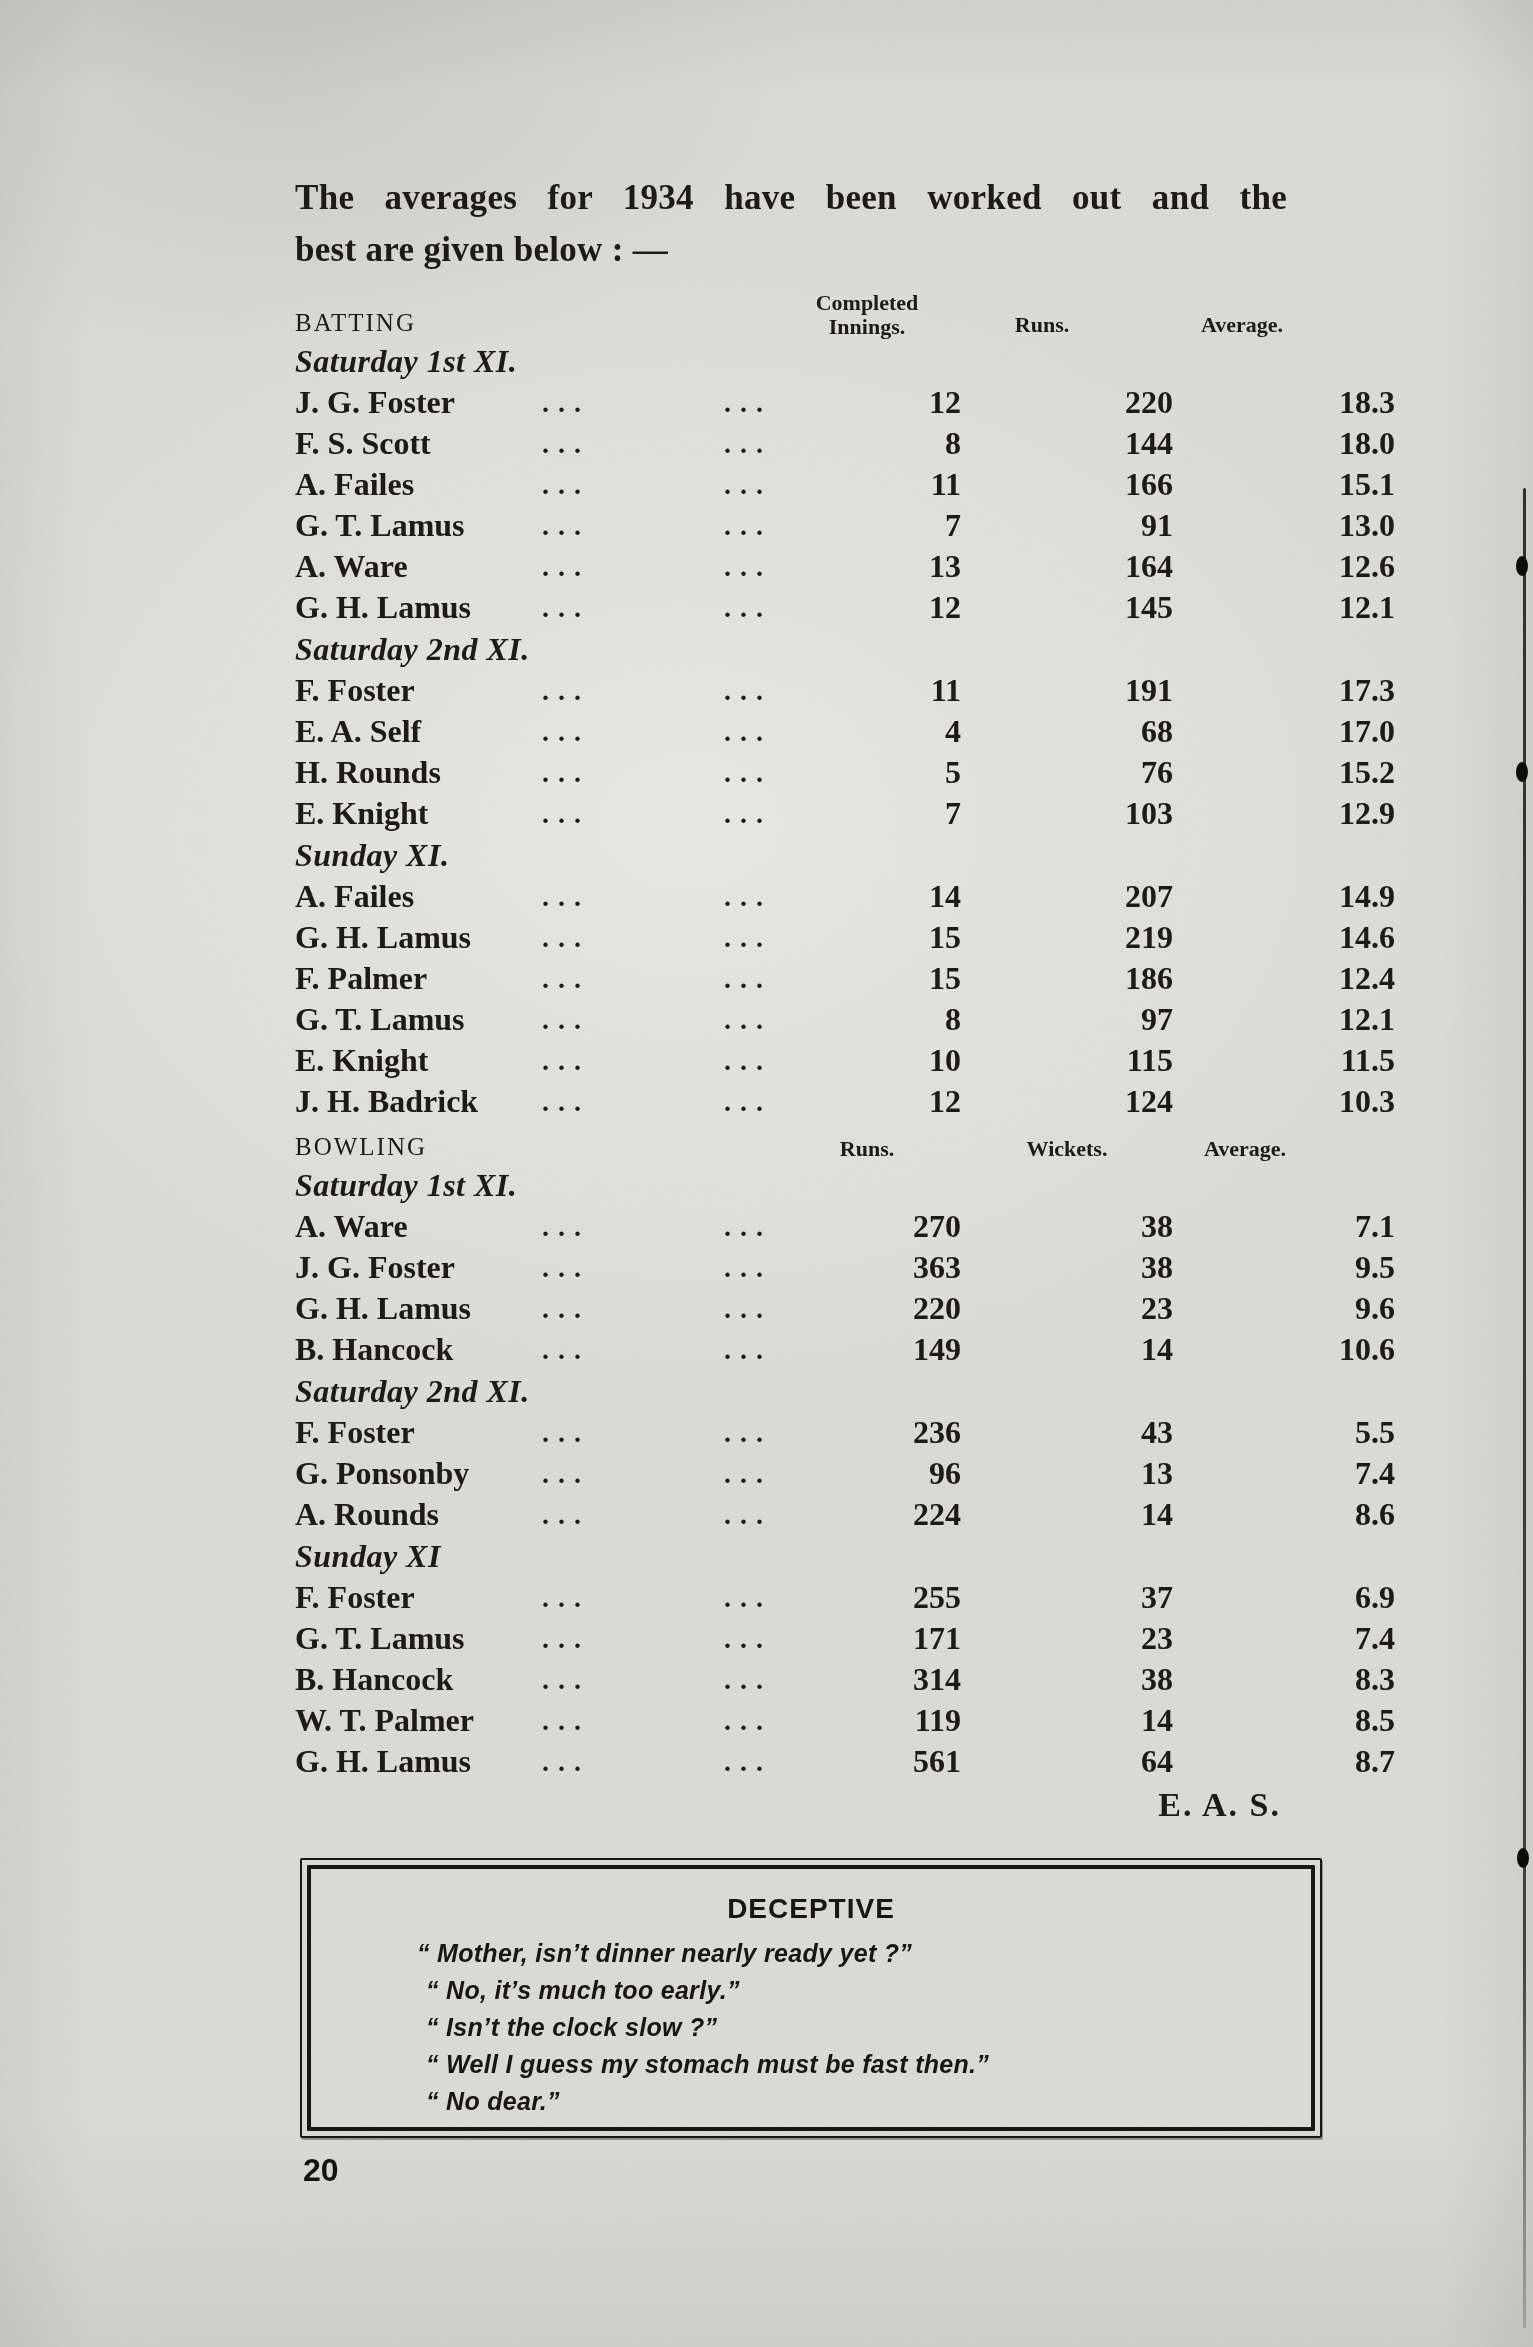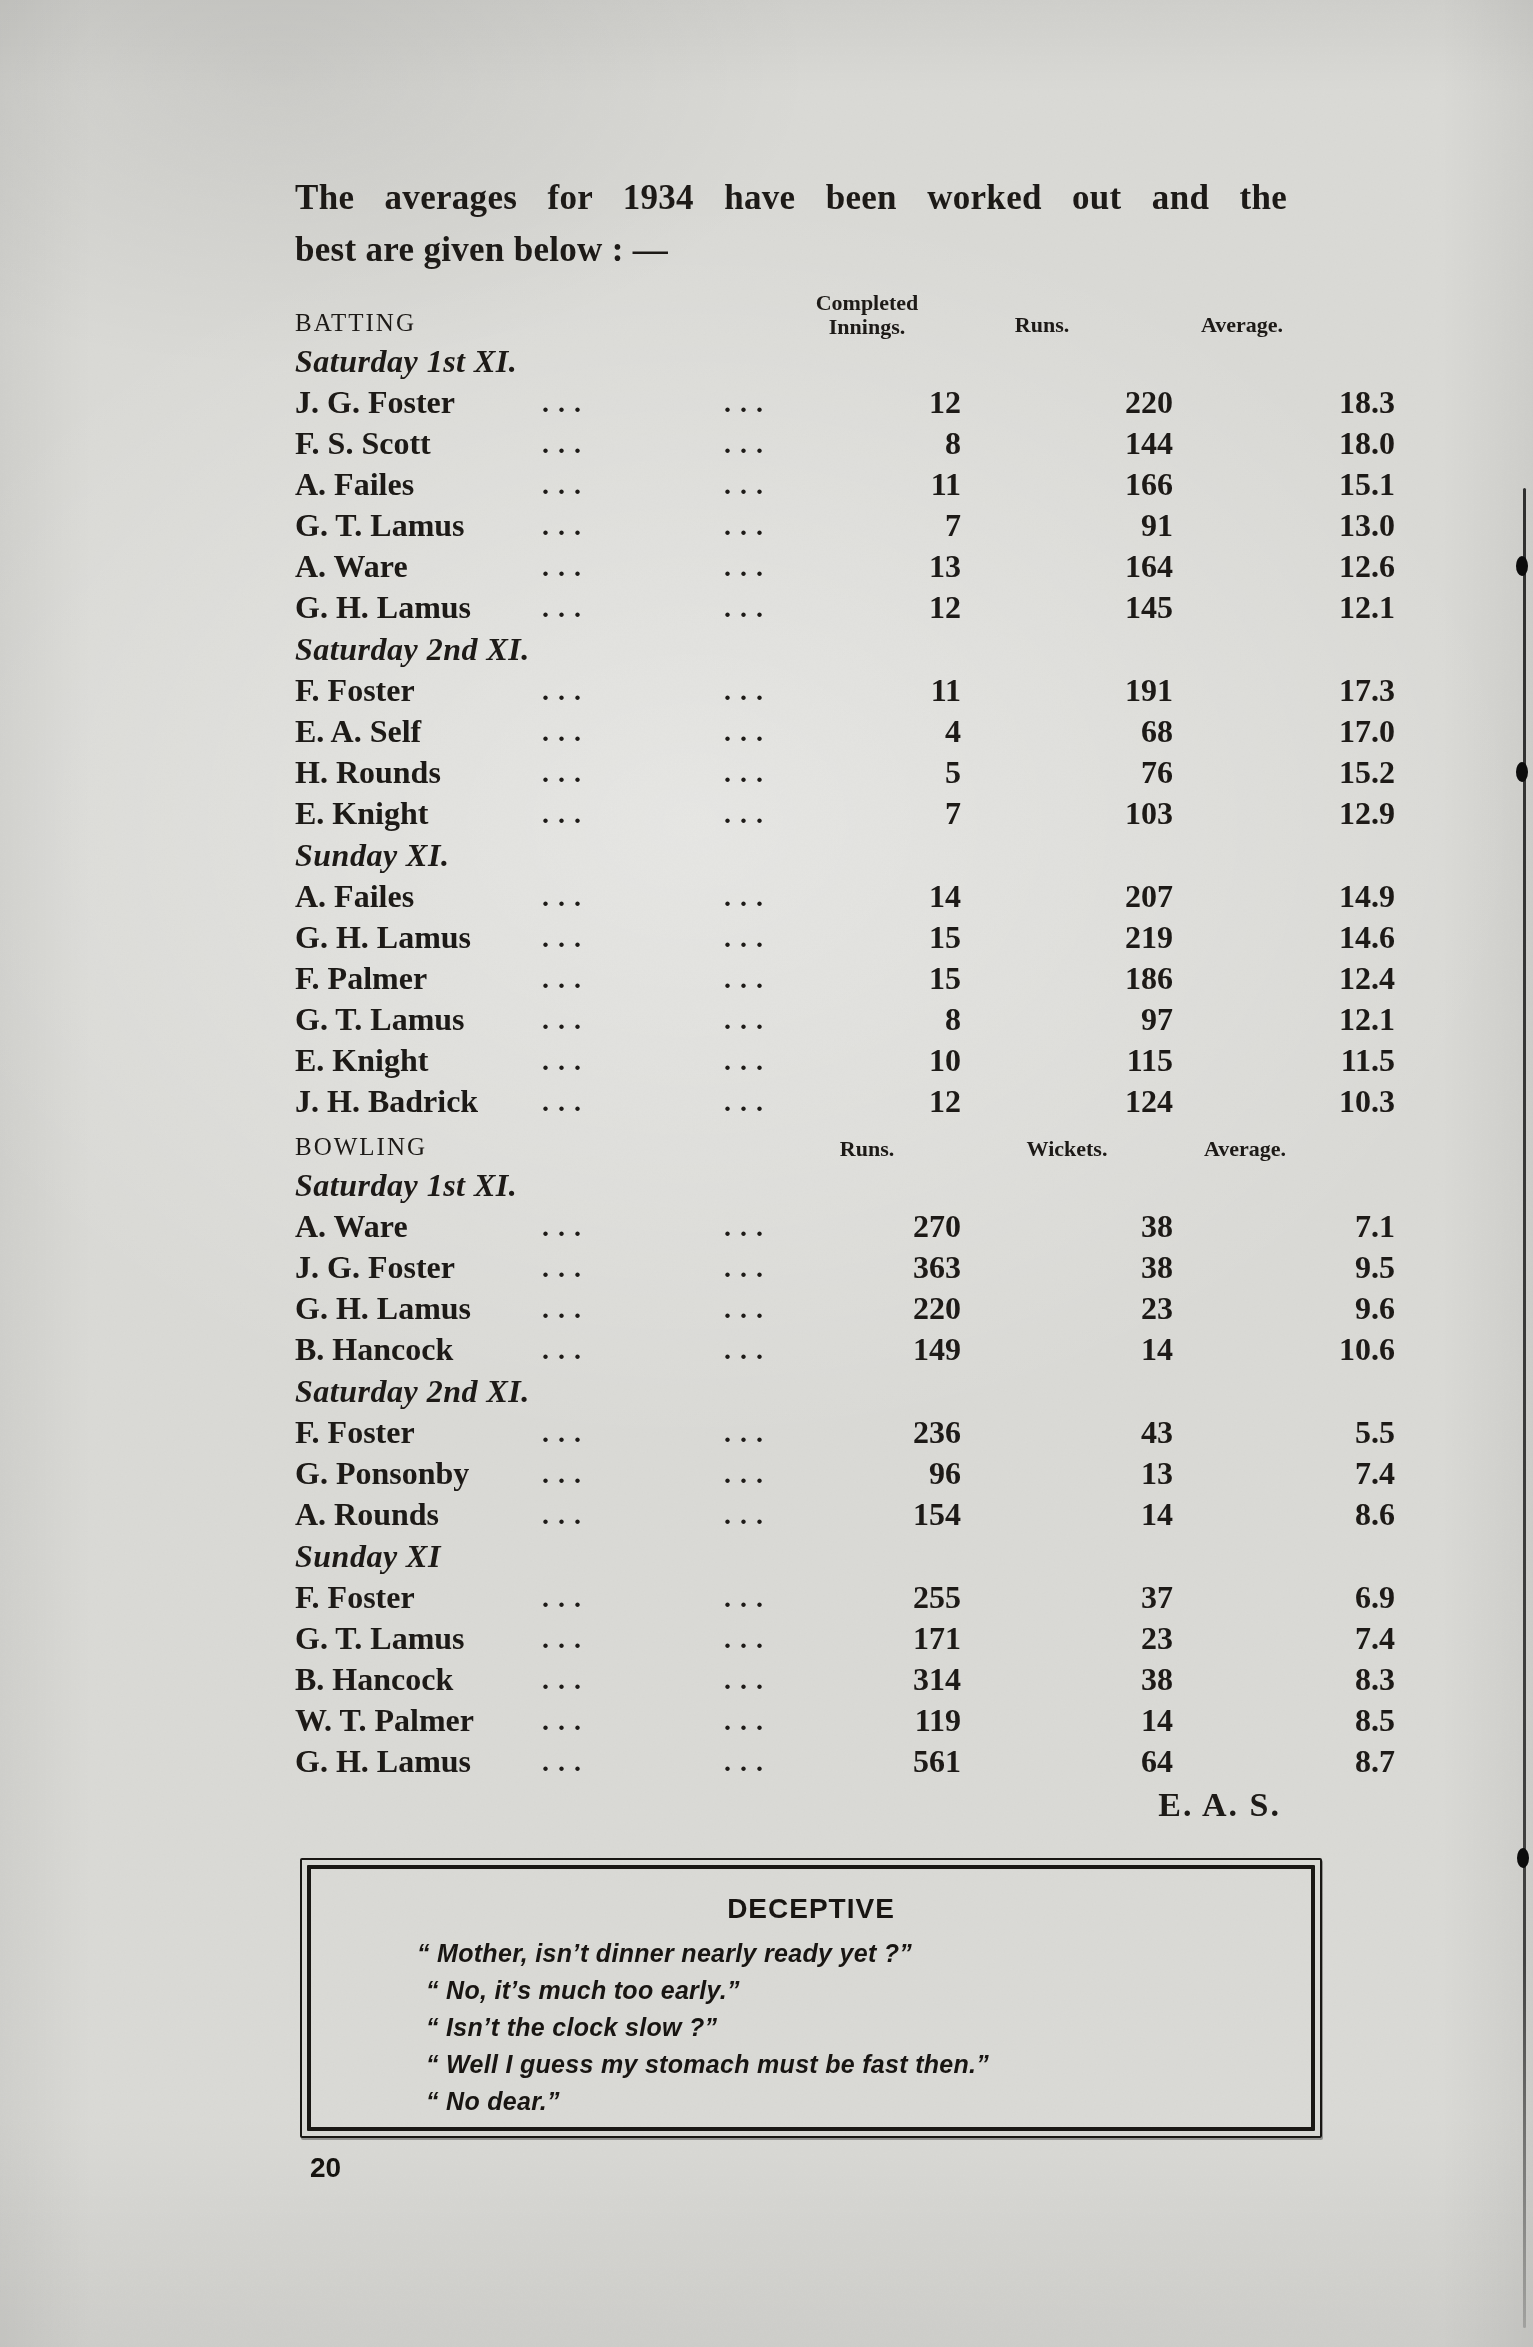--- a/index.html
+++ b/index.html
@@ -59,22 +59,22 @@
     border:2px solid #191714;border-radius:2px;box-sizing:border-box;
     box-shadow:1px 2px 0 rgba(20,20,20,0.35);}
   .joke-inner{position:absolute;inset:5px;border:4px solid #191714;border-radius:1px;
     box-sizing:border-box;padding-top:24px;color:#181512;}
   .joke-title{text-align:center;font-family:"Liberation Sans","DejaVu Sans",sans-serif;
     font-weight:700;font-size:28px;letter-spacing:1px;margin-bottom:10px;}
   .joke-line{font-family:"Liberation Sans","DejaVu Sans",sans-serif;font-style:italic;font-weight:700;
     font-size:25px;line-height:37px;margin-left:115px;letter-spacing:0.3px;}
   .joke-line.first{margin-left:106px;}
 
-  .page-number{position:absolute;z-index:3;left:310px;top:2152px;
-    font-family:"Liberation Sans","DejaVu Sans",sans-serif;font-weight:700;font-size:28px;color:#15130f;}
+  .page-number{position:absolute;z-index:3;left:303px;top:2152px;
+    font-family:"Liberation Sans","DejaVu Sans",sans-serif;font-weight:700;font-size:32px;color:#15130f;}
 </style>
 </head>
 <body>
 
 <div class="page">
 
   <svg class="texture" width="1533" height="2347">
     <filter id="paperNoise">
       <feTurbulence type="fractalNoise" baseFrequency="0.55" numOctaves="2" seed="7" result="n"></feTurbulence>
       <feColorMatrix in="n" type="matrix" values="0 0 0 0 0.55  0 0 0 0 0.55  0 0 0 0 0.53  0 0 0 0.5 0"></feColorMatrix>
@@ -287,21 +287,21 @@
           <span class="cell c-dots">...</span>
           <span class="cell c-dots">...</span>
           <span class="cell c-num">96</span>
           <span class="cell c-num">13</span>
           <span class="cell c-num">7.4</span>
         </div>
         <div class="row">
           <span class="cell c-name">A. Rounds</span>
           <span class="cell c-dots">...</span>
           <span class="cell c-dots">...</span>
-          <span class="cell c-num">154</span>
+          <span class="cell c-num">224</span>
           <span class="cell c-num">14</span>
           <span class="cell c-num">8.6</span>
         </div>
         <div class="group-title">Sunday XI</div>
         <div class="row">
           <span class="cell c-name">F. Foster</span>
           <span class="cell c-dots">...</span>
           <span class="cell c-dots">...</span>
           <span class="cell c-num">255</span>
           <span class="cell c-num">37</span>

